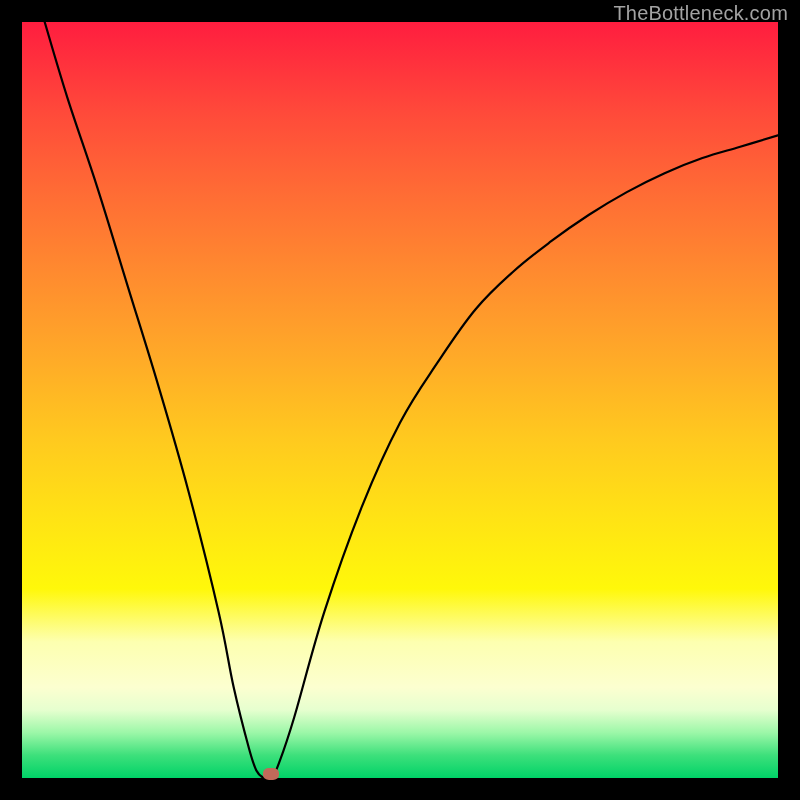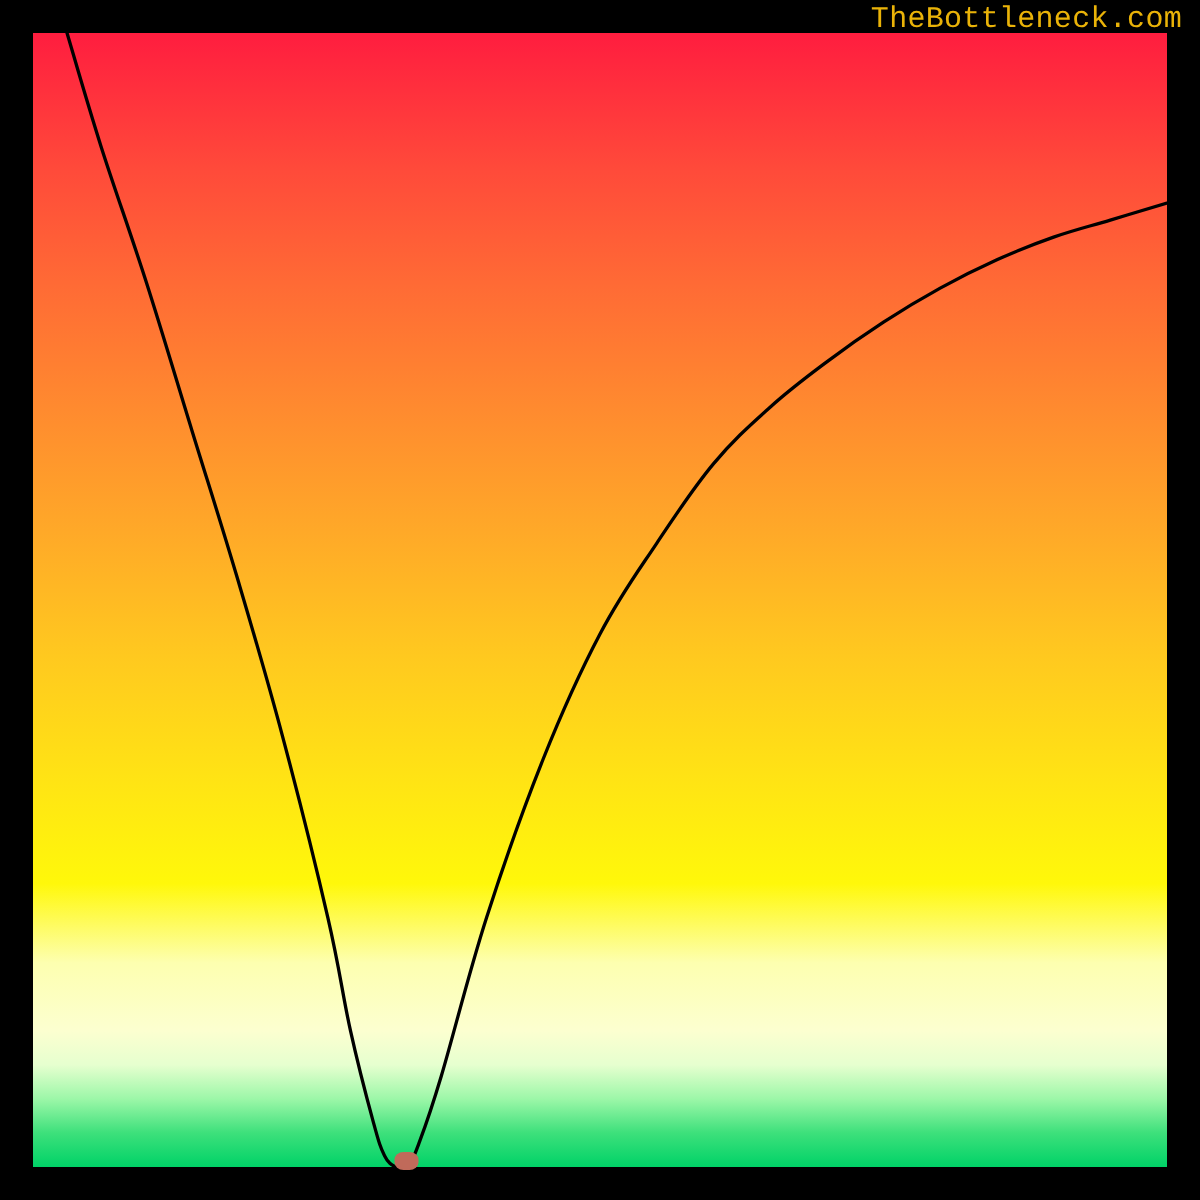--- a/index.html
+++ b/index.html
@@ -31,23 +31,23 @@
       #e6ffcf 91%,
       #9cf7a8 94%,
       #3de07b 97%,
       #00d267 100%
     );
   }
   .watermark {
     position: absolute;
     top: 2px;
     right: 12px;
-    font-family: Liberation Mono, monospace;
+    font-family: Liberation Sans, sans-serif;
     font-size: 20px;
-    color: #eab308;
+    color: #a3a3a3;
     letter-spacing: 0.2px;
   }
   svg.curve {
     position: absolute;
     left: 0;
     top: 0;
     width: 756px;
     height: 756px;
   }
   .marker {

